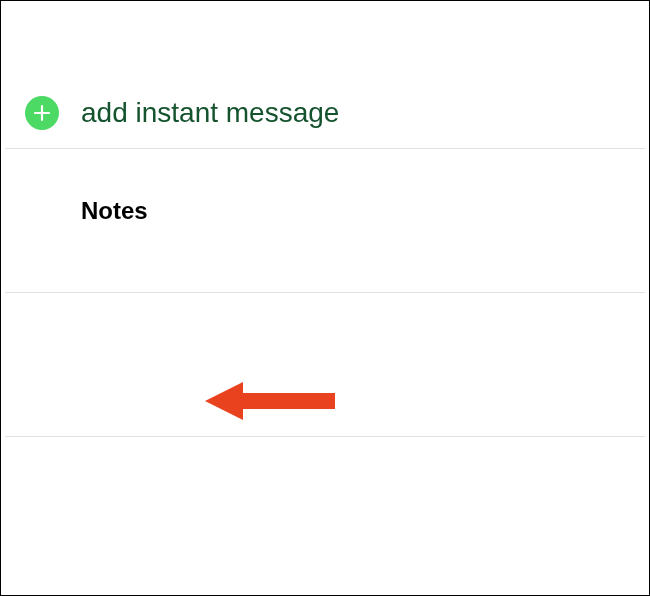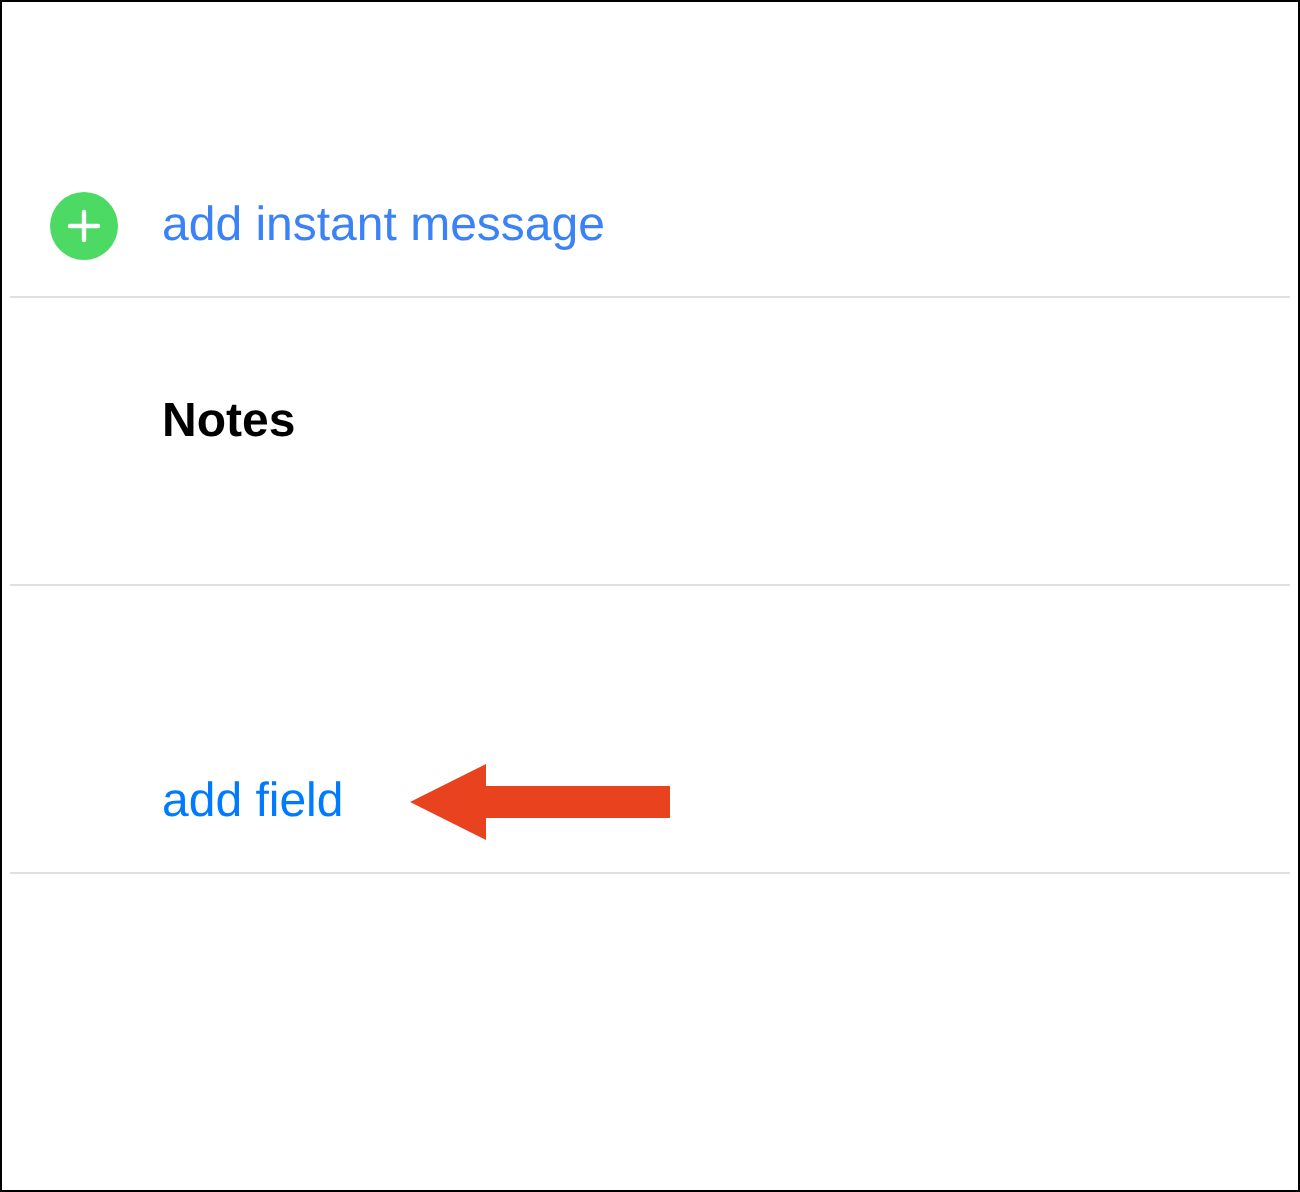--- a/index.html
+++ b/index.html
@@ -43,22 +43,22 @@
       align-items: center;
       justify-content: center;
       margin-right: 22px;
       flex-shrink: 0;
     }
     .plus-icon svg {
       width: 18px;
       height: 18px;
     }
     .add-im-label {
-      font-size: 24px;
-      color: #3b82f6;
+      font-size: 28px;
+      color: #14532d;
       font-weight: 400;
     }
     .notes-row {
       height: 144px;
       border-bottom: 1px solid #e0e0e0;
       padding-left: 76px;
       align-items: flex-start;
       padding-top: 48px;
     }
     .notes-label {
@@ -104,21 +104,20 @@
     <span class="add-im-label">add instant message</span>
   </div>
 
   <div class="row notes-row">
     <span class="notes-label">Notes</span>
   </div>
 
   <div class="spacer"></div>
 
   <div class="row add-field-row">
-    <span class="add-field-label">add field</span>
     <div class="arrow">
       <svg width="140" height="50" viewBox="0 0 140 50">
         <polygon points="0,25 38,6 38,17 130,17 130,33 38,33 38,44" fill="#e8421f"></polygon>
       </svg>
     </div>
   </div>
 
 </div>
 
 </body></html>

